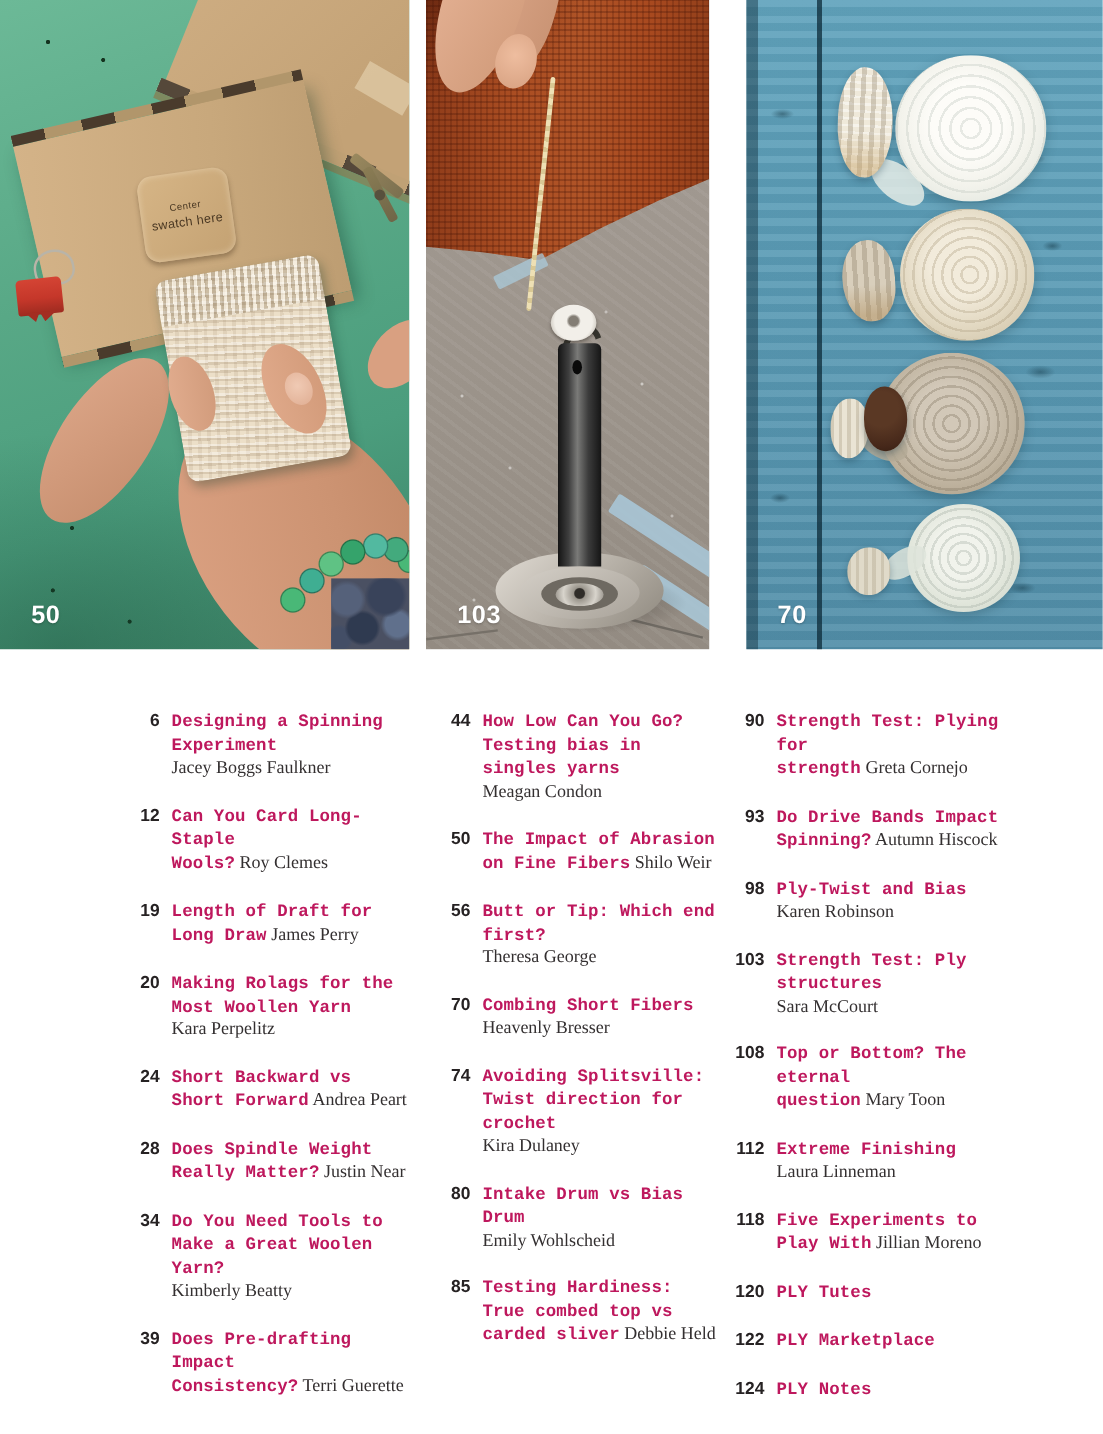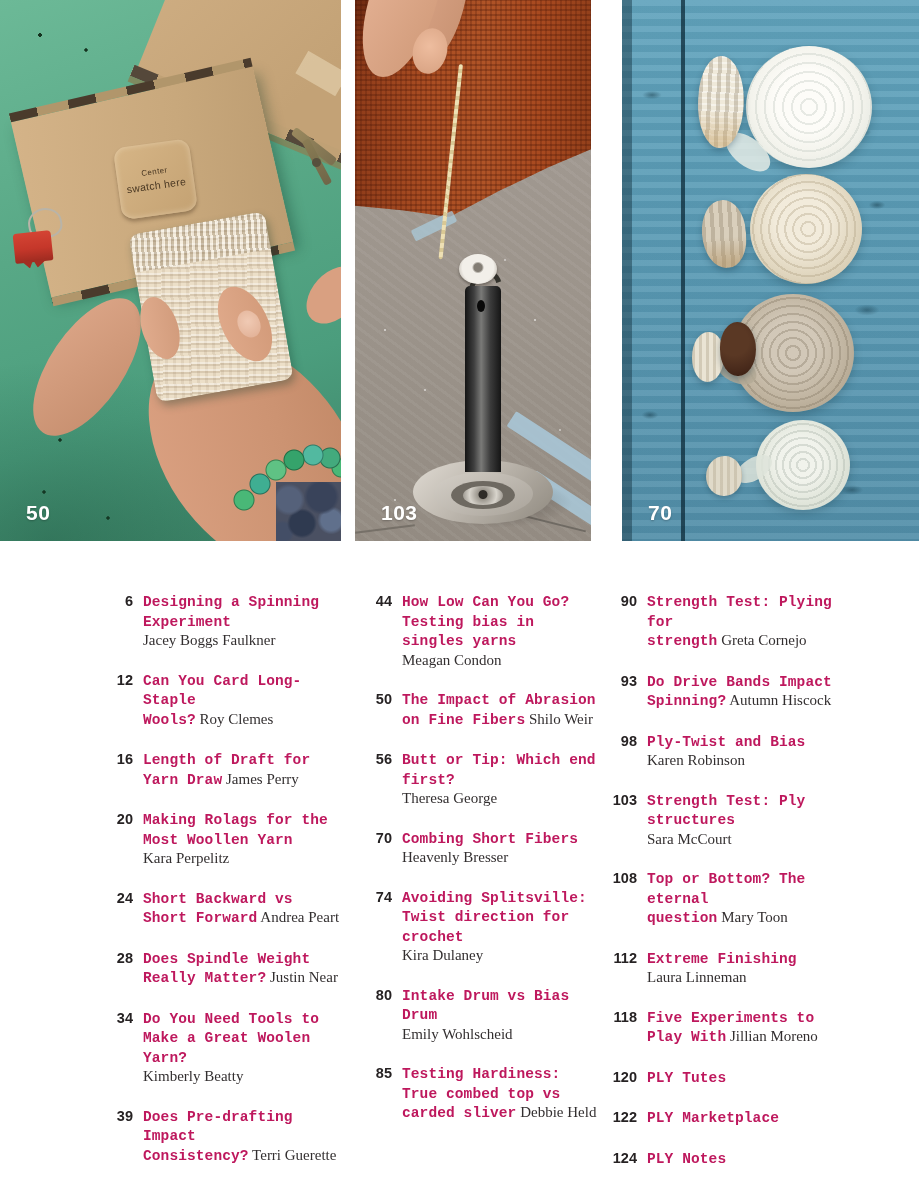--- a/index.html
+++ b/index.html
@@ -313,24 +313,24 @@
       </div>
     </div>
     <div class="toc-entry">
       <div class="toc-num">12</div>
       <div class="toc-txt">
         <div class="toc-line"><span class="toc-title">Can You Card Long-Staple</span></div>
         <div class="toc-line"><span class="toc-title">Wools?</span><span class="toc-author"> Roy Clemes</span></div>
       </div>
     </div>
     <div class="toc-entry">
-      <div class="toc-num">16</div>
+      <div class="toc-num">19</div>
       <div class="toc-txt">
         <div class="toc-line"><span class="toc-title">Length of Draft for</span></div>
-        <div class="toc-line"><span class="toc-title">Yarn Draw</span><span class="toc-author"> James Perry</span></div>
+        <div class="toc-line"><span class="toc-title">Long Draw</span><span class="toc-author"> James Perry</span></div>
       </div>
     </div>
     <div class="toc-entry">
       <div class="toc-num">20</div>
       <div class="toc-txt">
         <div class="toc-line"><span class="toc-title">Making Rolags for the</span></div>
         <div class="toc-line"><span class="toc-title">Most Woollen Yarn</span></div>
         <div class="toc-line"><span class="toc-author">Kara Perpelitz</span></div>
       </div>
     </div>

